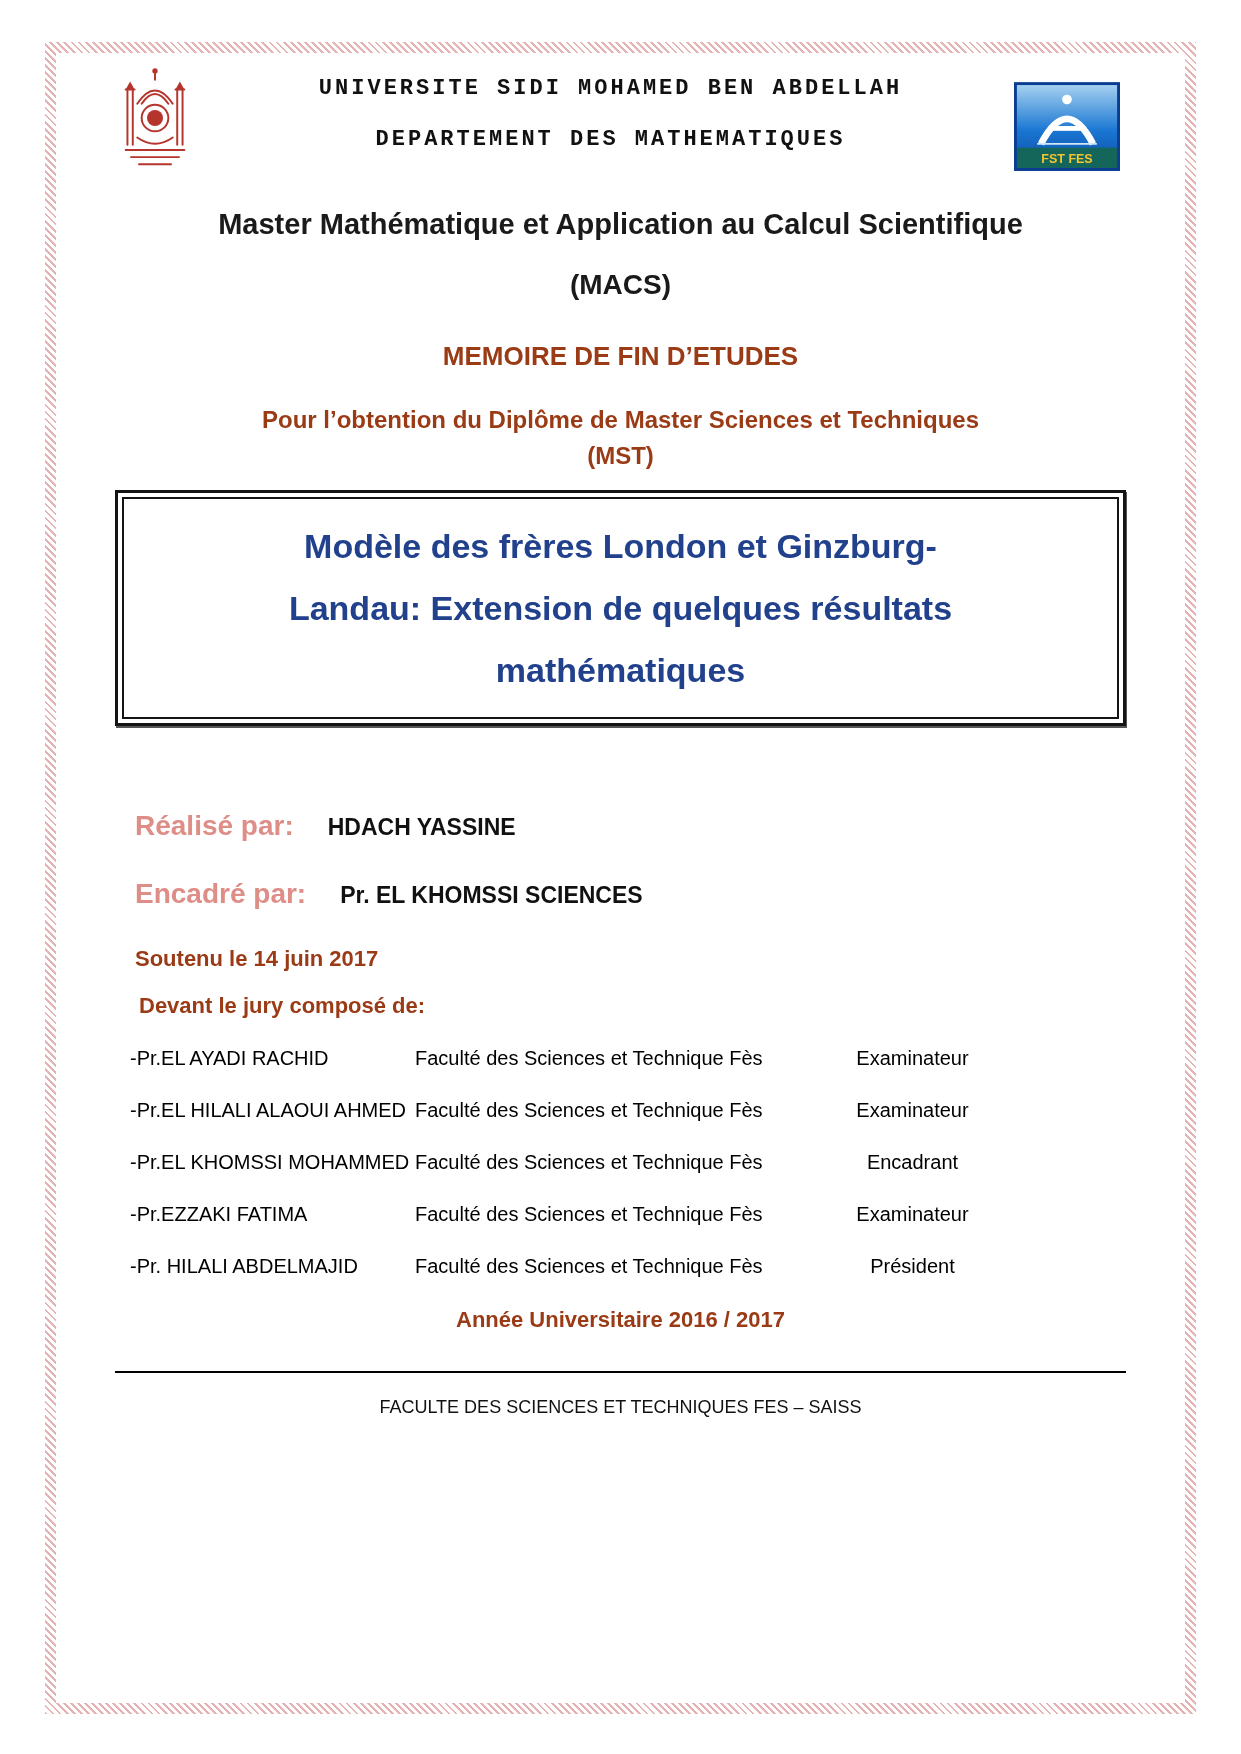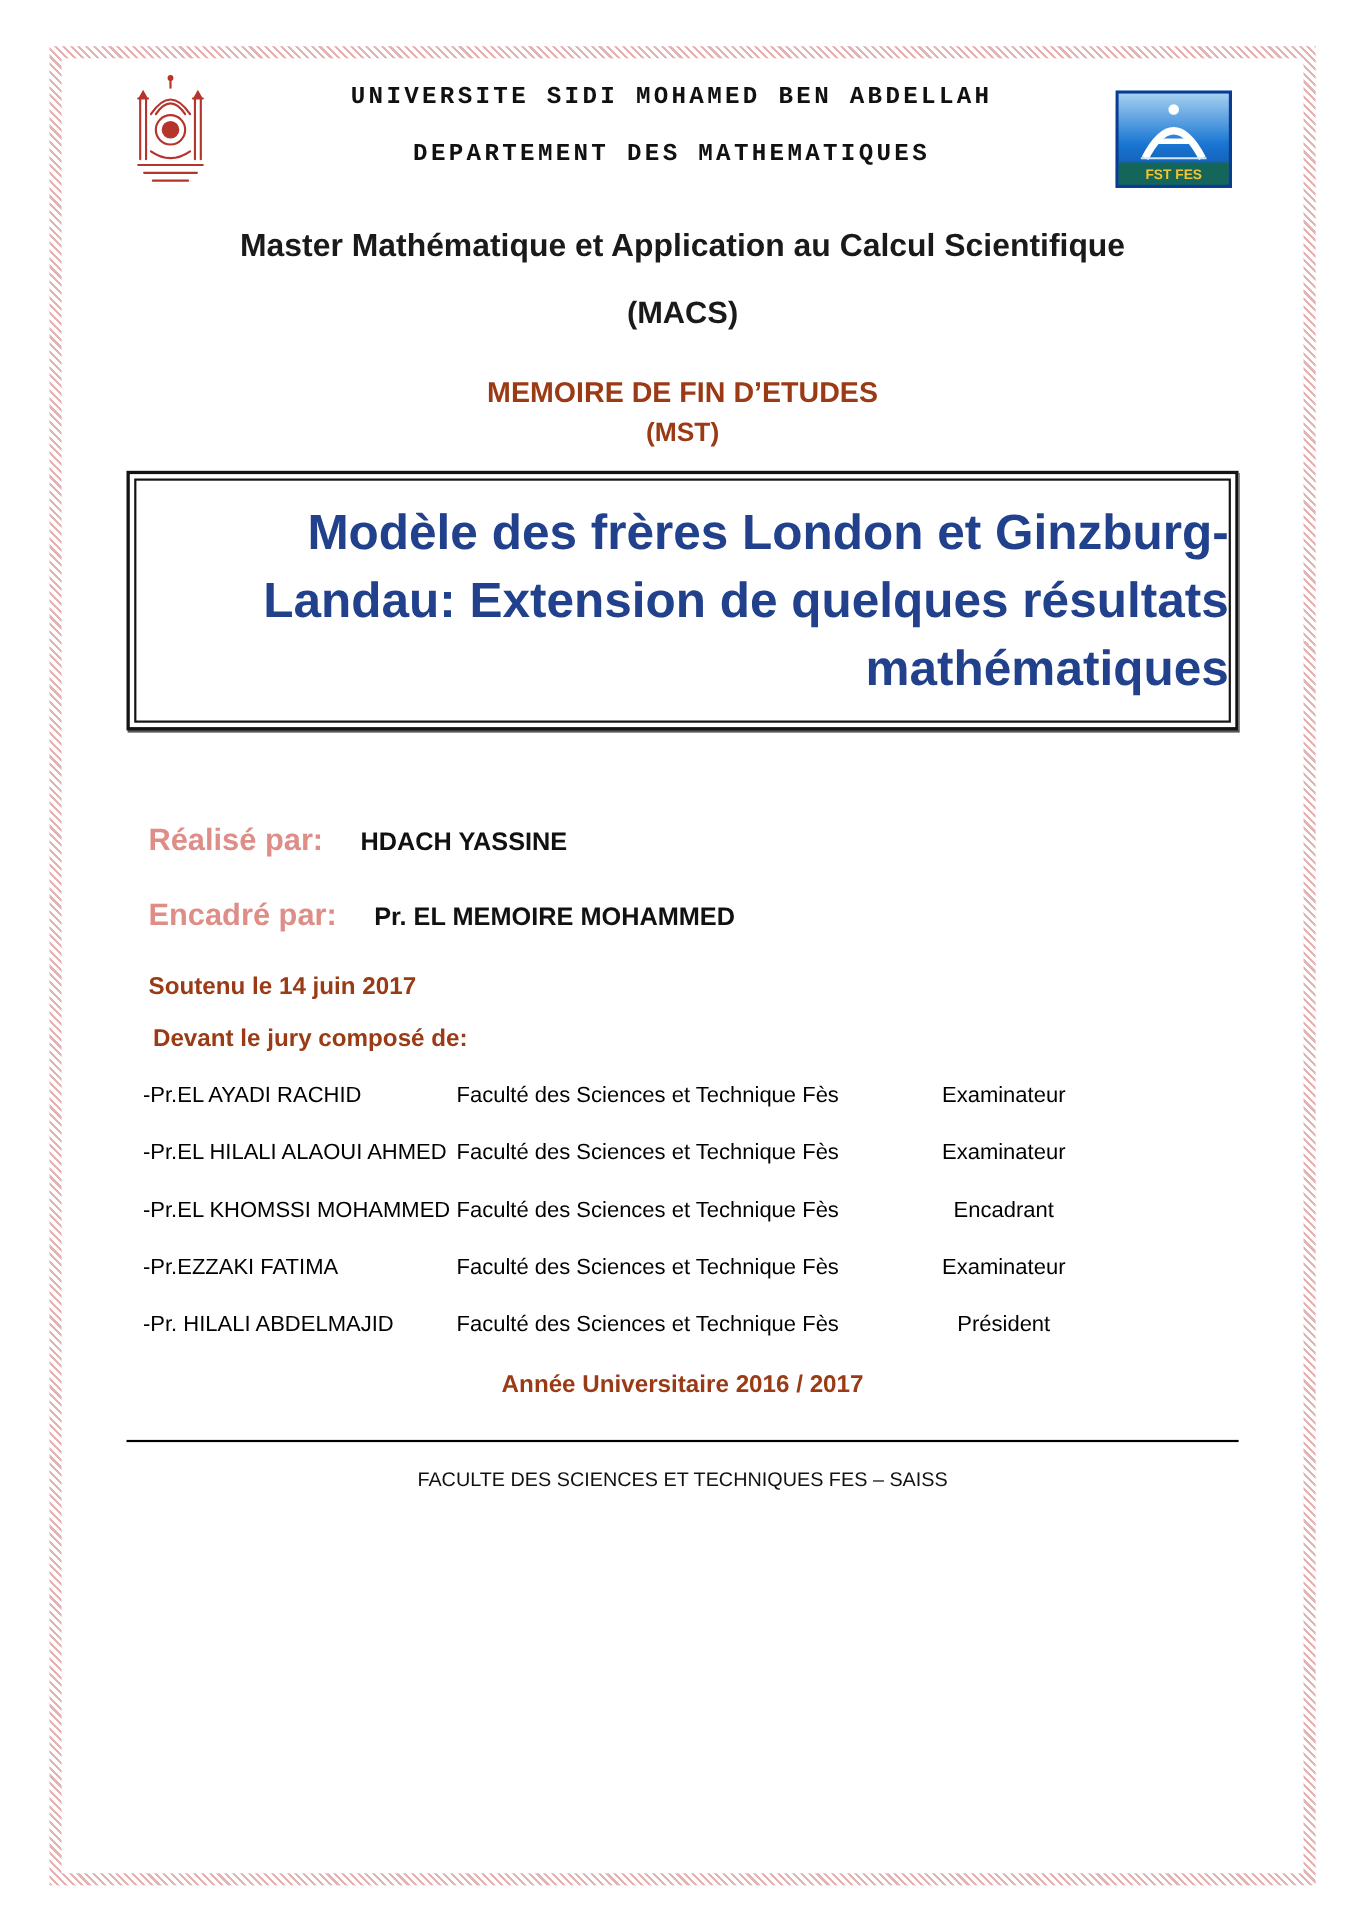--- a/index.html
+++ b/index.html
@@ -75,23 +75,23 @@
     color: var(--accent-red, #9a3b16);
   }
   .title-box {
     margin-top: 20px;
     border: 3px solid #141414;
     padding: 4px;
     box-shadow: 1px 2px 0 #555;
   }
   .title-box-inner {
     border: 2px solid #141414;
-    padding: 16px 0;
-    text-align: right;
-    font-size: 45px;
+    padding: 16px 22px;
+    text-align: center;
+    font-size: 34px;
     font-weight: bold;
     line-height: 62px;
     color: var(--title-blue, #21418c);
   }
   .credits { margin-top: 84px; }
   .credit-row { margin: 0 0 36px 20px; display: flex; align-items: baseline; }
   .credit-label {
     font-size: 28px;
     font-weight: bold;
     color: var(--salmon, #de8d87);
@@ -207,38 +207,39 @@
           <rect x="3" y="68" width="104" height="21" fill="#14655a"></rect>
           <text x="55" y="84" fill="#f5c531" font-size="13" font-weight="bold" text-anchor="middle" font-family="Liberation Sans, sans-serif">FST FES</text>
         </svg>
       </div>
     </div>
 
     <div class="program-title">Master Mathématique et Application au Calcul Scientifique</div>
     <div class="program-acronym">(MACS)</div>
 
     <div class="memoire-line1">MEMOIRE DE FIN D’ETUDES</div>
+    <div class="memoire-line2">Pour l’obtention du Diplôme de Master Sciences et Techniques</div>
     <div class="memoire-line3">(MST)</div>
 
     <div class="title-box">
       <div class="title-box-inner">
         <div>Modèle des frères London et Ginzburg-</div>
         <div>Landau: Extension de quelques résultats</div>
         <div>mathématiques</div>
       </div>
     </div>
 
     <div class="credits">
       <div class="credit-row">
         <span class="credit-label">Réalisé par:</span>
         <span class="credit-name">HDACH YASSINE</span>
       </div>
       <div class="credit-row">
         <span class="credit-label">Encadré par:</span>
-        <span class="credit-name">Pr. EL MEMOIRE  MOHAMMED</span>
+        <span class="credit-name">Pr. EL KHOMSSI  SCIENCES</span>
       </div>
       <div class="soutenu">Soutenu le 14 juin 2017</div>
       <div class="devant">Devant le jury composé de:</div>
     </div>
 
     <div class="jury-table">
       <div class="jury-row">
         <span class="jury-name">-Pr.EL AYADI RACHID</span>
         <span class="jury-aff">Faculté des Sciences et Technique Fès</span>
         <span class="jury-role">Examinateur</span>

